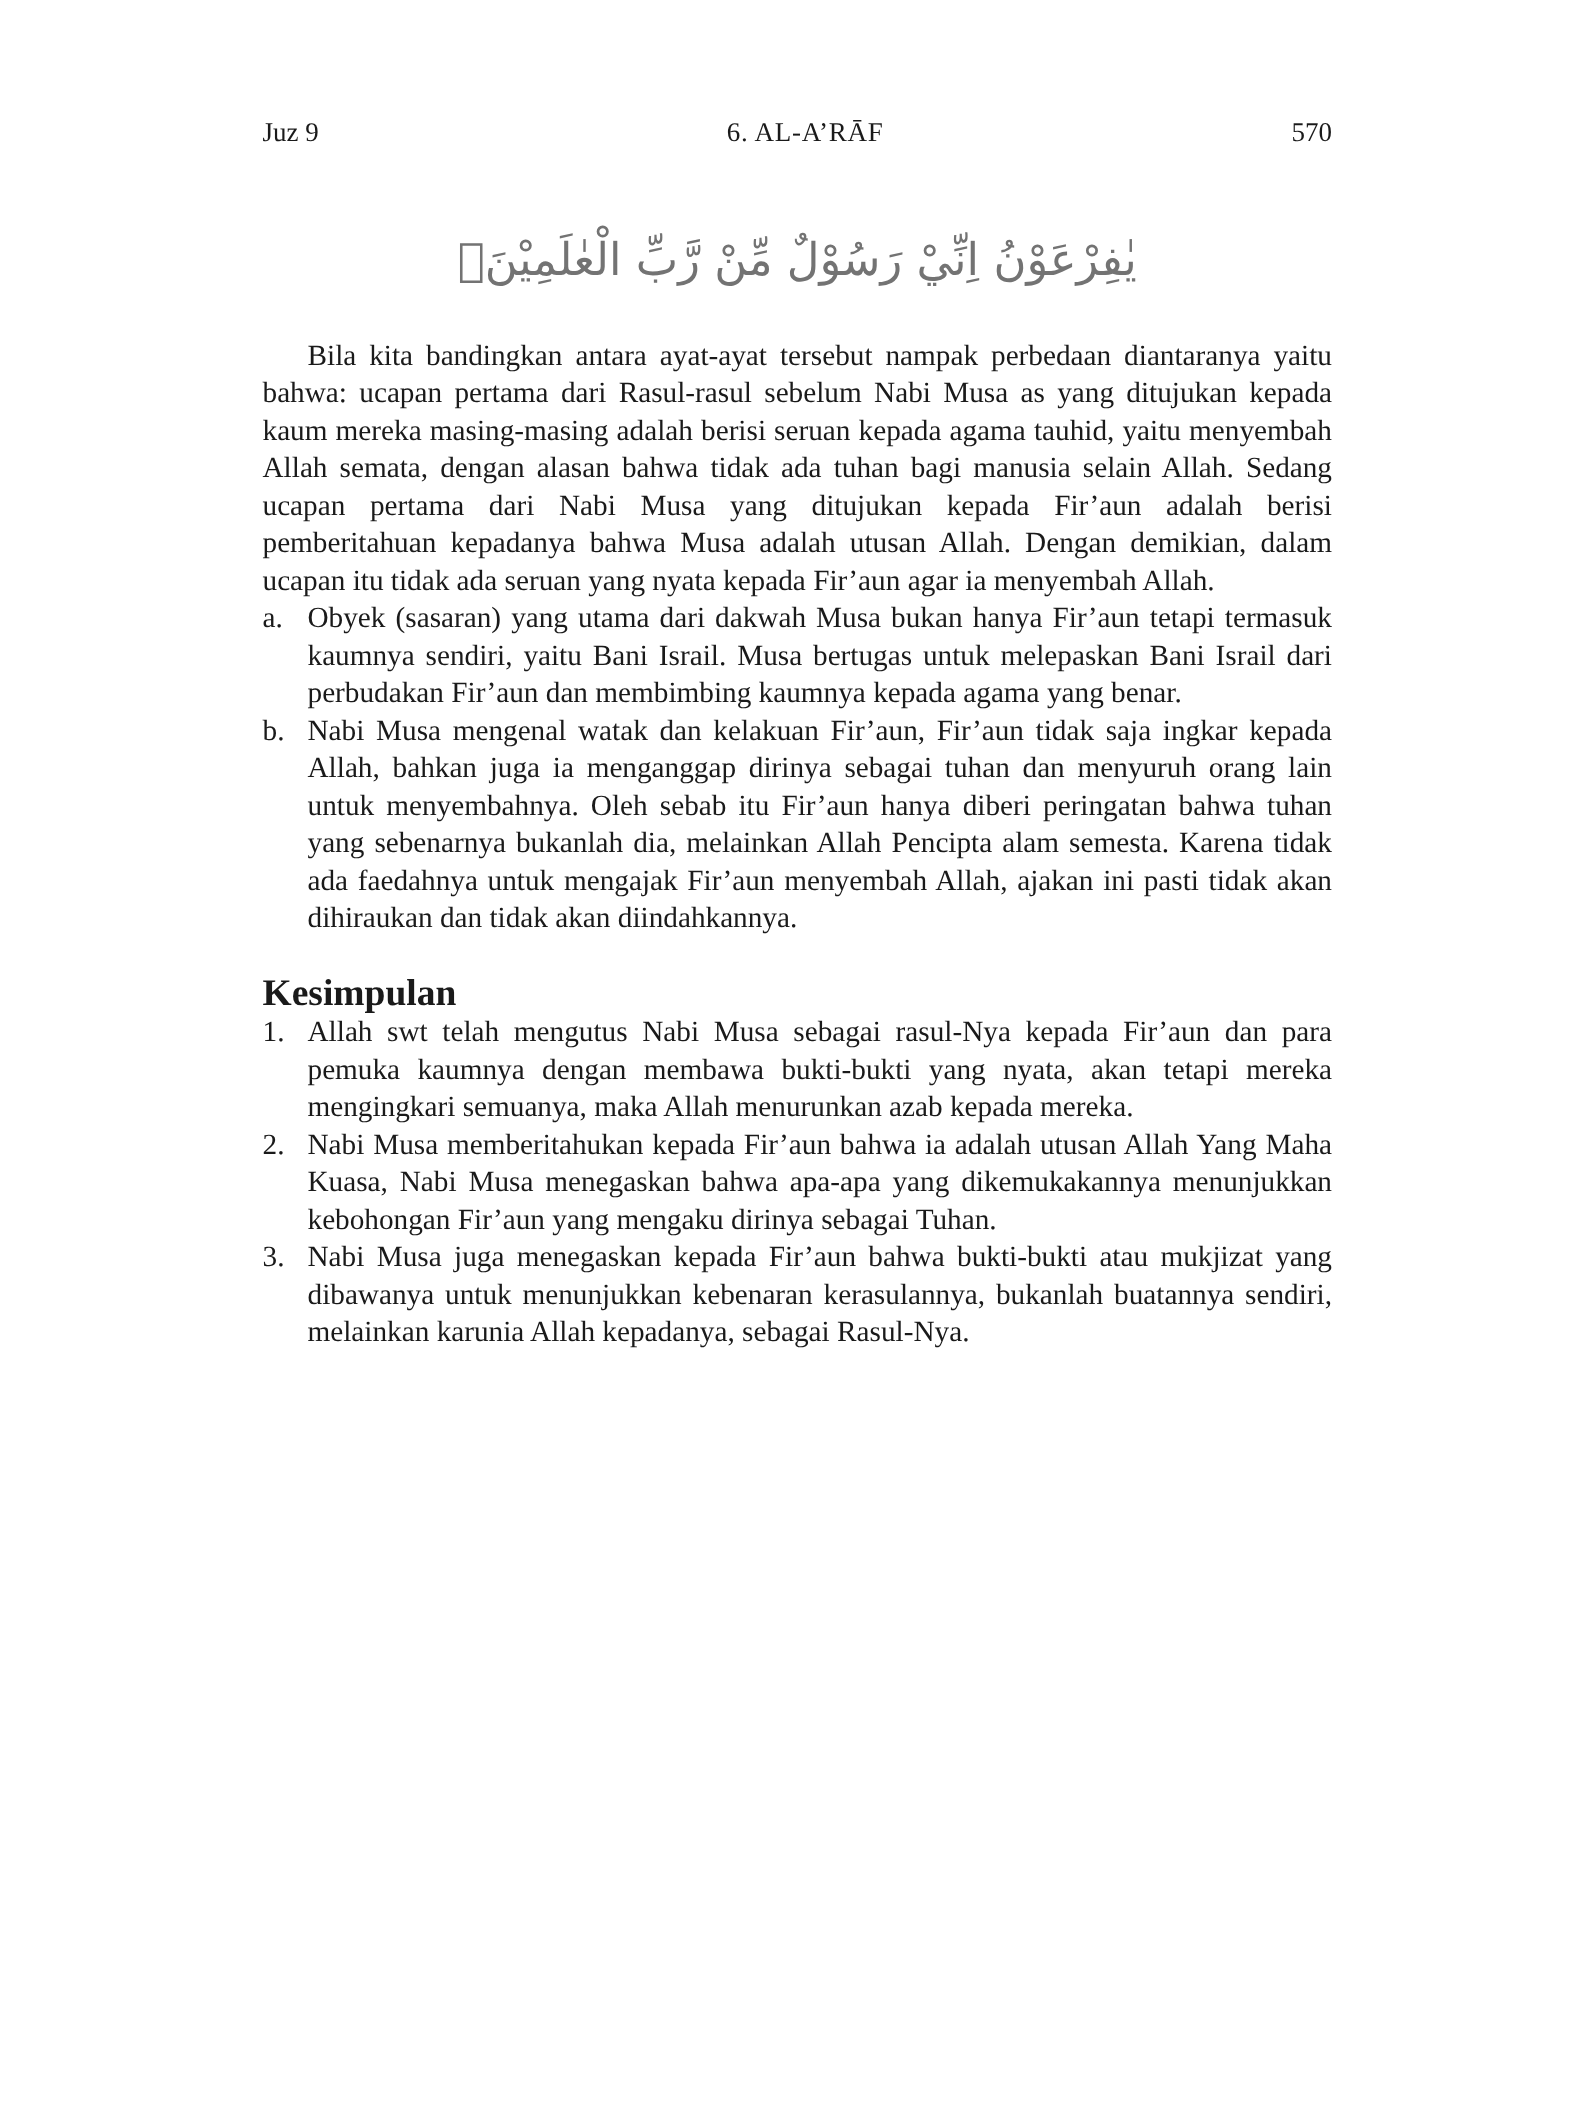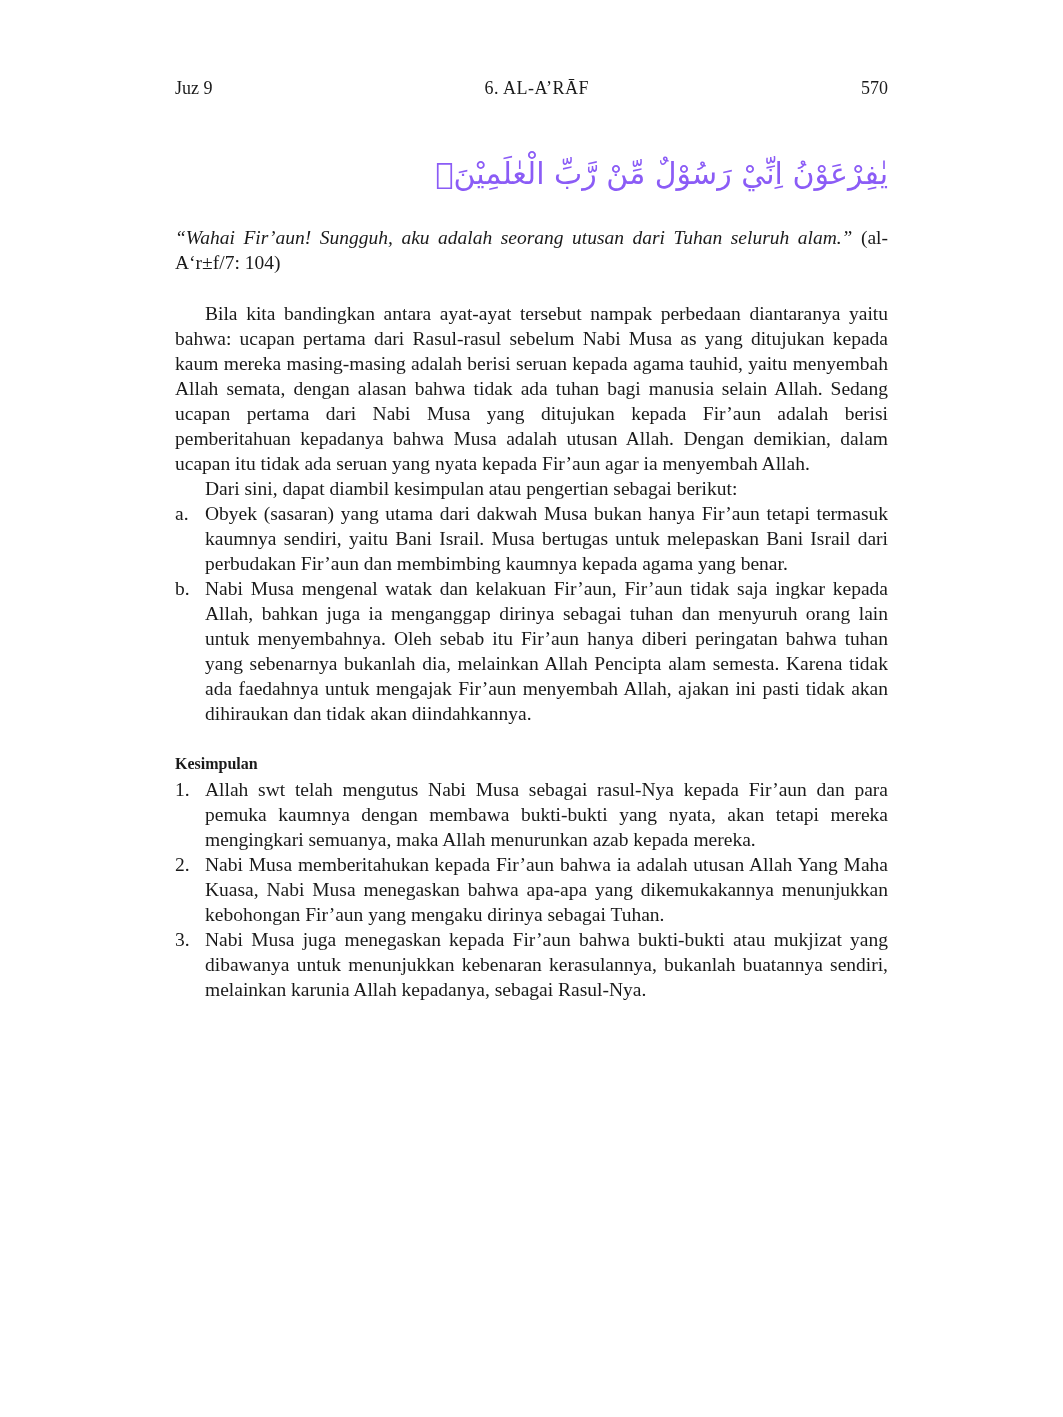--- a/index.html
+++ b/index.html
@@ -27,73 +27,71 @@
   .page-header .hdr-center { letter-spacing: 0.5px; }
   .body-text {
     font-size: 19.5px;
     line-height: 25px;
     text-align: justify;
   }
   p.para { text-align: justify; }
   .indent { text-indent: 30px; }
   .intro { margin-bottom: 6px; }
   .arabic-block {
-    text-align: right;
+    text-align: center;
     font-family: "DejaVu Sans", sans-serif;
     font-size: 30px;
     line-height: 58px;
     direction: rtl;
     margin: 6px 0 22px 0;
-    color: #8b5cf6;
+    color: #737373;
   }
   .quote { margin-bottom: 26px; }
   .quote .q-italic { font-style: italic; }
   .quote .q-cite { font-style: normal; }
   .para1 { margin-bottom: 0; }
   .lead-line { }
   .li {
     display: flex;
     align-items: flex-start;
   }
   .li .marker {
     flex: 0 0 30px;
     text-align: left;
   }
   .li .li-text {
     flex: 1 1 auto;
     text-align: justify;
   }
   .kesimpulan-heading {
     font-weight: bold;
-    font-size: 16px;
+    font-size: 25px;
     margin-top: 25px;
     margin-bottom: 1px;
   }
 </style>
 </head>
 <body>
 
 <div class="page">
 
   <div class="page-header">
     <span class="hdr-left">Juz 9</span>
     <span class="hdr-center">6. AL-A’RĀF</span>
     <span class="hdr-right">570</span>
   </div>
 
   <div class="body-text">
 
 
     <div class="arabic-block">يٰفِرْعَوْنُ اِنِّيْ رَسُوْلٌ مِّنْ رَّبِّ الْعٰلَمِيْنَۙ</div>
 
-    <p class="para quote"><span class="q-italic">“Wahai Fir’aun! Sungguh, aku adalah seorang utusan dari Tuhan seluruh alam.”</span><span class="q-cite"> (al-A‘r±f/7: 104)</span></p>
 
     <p class="para indent para1">Bila kita bandingkan antara ayat-ayat tersebut nampak perbedaan diantaranya yaitu bahwa: ucapan pertama dari Rasul-rasul sebelum Nabi Musa as yang ditujukan kepada kaum mereka masing-masing adalah berisi seruan kepada agama tauhid, yaitu menyembah Allah semata, dengan alasan bahwa tidak ada tuhan bagi manusia selain Allah. Sedang ucapan pertama dari Nabi Musa yang  ditujukan kepada Fir’aun adalah berisi pemberitahuan kepadanya bahwa Musa adalah utusan Allah. Dengan demikian, dalam ucapan itu tidak ada seruan yang nyata kepada Fir’aun agar ia menyembah Allah.</p>
 
-    <p class="para indent lead-line">Dari sini, dapat diambil kesimpulan atau pengertian sebagai berikut:</p>
 
     <div class="li">
       <span class="marker">a.</span>
       <span class="li-text">Obyek (sasaran) yang utama dari dakwah Musa bukan hanya Fir’aun tetapi termasuk kaumnya sendiri, yaitu Bani Israil. Musa bertugas untuk melepaskan Bani Israil dari perbudakan Fir’aun dan membimbing kaumnya kepada agama yang benar.</span>
     </div>
     <div class="li">
       <span class="marker">b.</span>
       <span class="li-text">Nabi Musa mengenal watak dan kelakuan Fir’aun, Fir’aun tidak saja ingkar kepada Allah, bahkan juga ia menganggap dirinya sebagai tuhan dan menyuruh orang lain untuk menyembahnya. Oleh sebab itu Fir’aun hanya diberi peringatan bahwa tuhan yang sebenarnya bukanlah dia, melainkan Allah Pencipta alam semesta. Karena tidak ada faedahnya untuk mengajak Fir’aun menyembah Allah, ajakan ini pasti tidak akan dihiraukan dan tidak akan diindahkannya.</span>
     </div>
 

